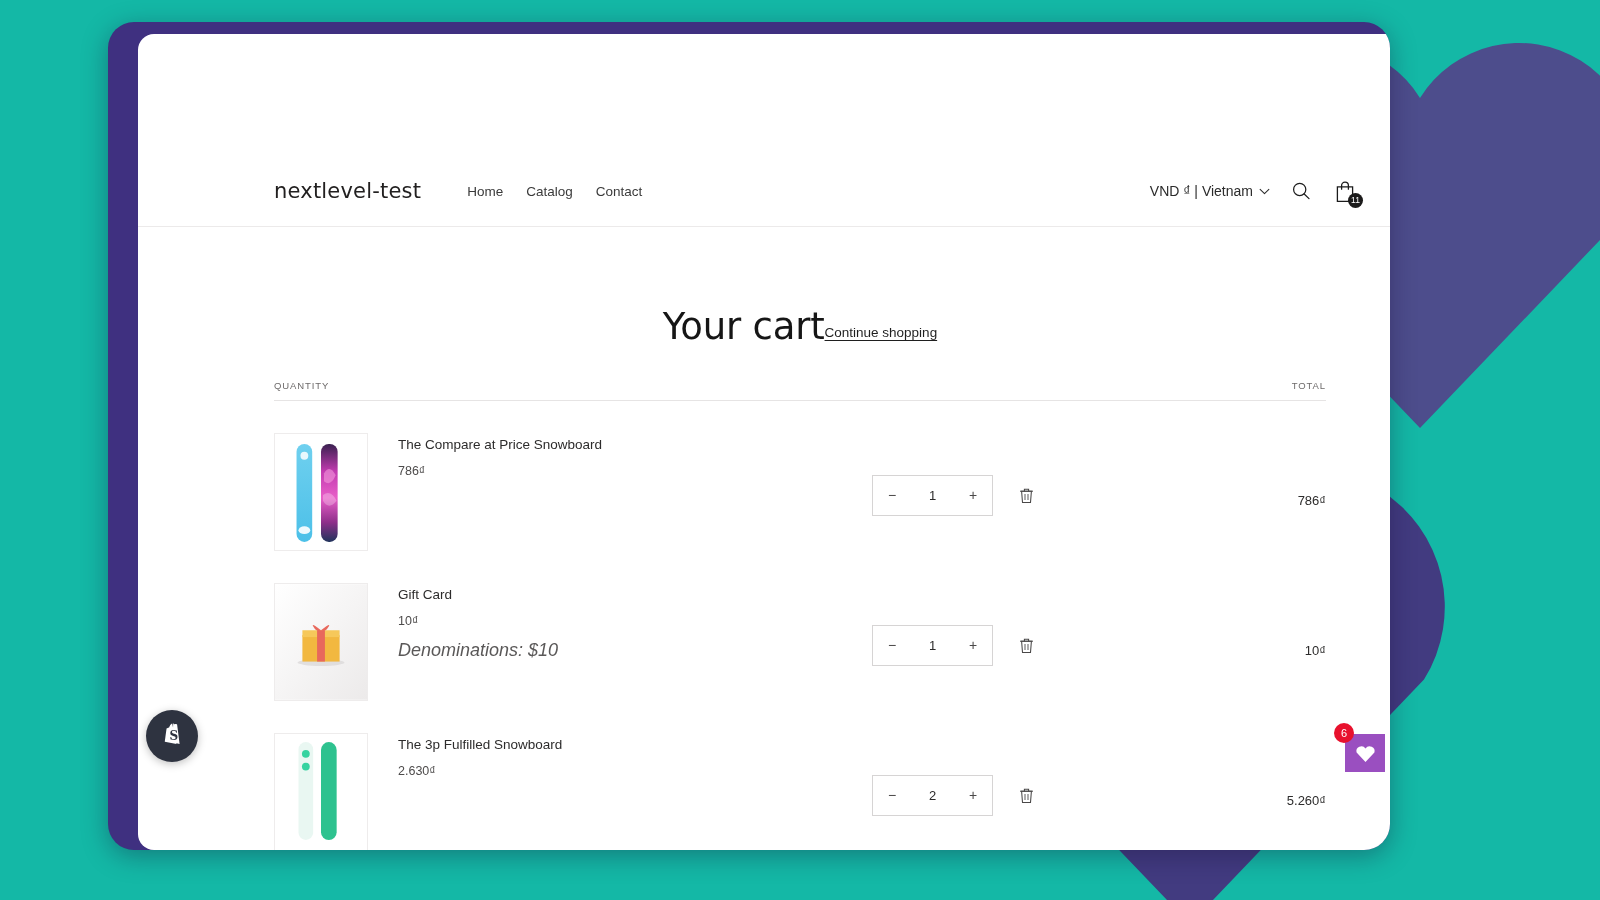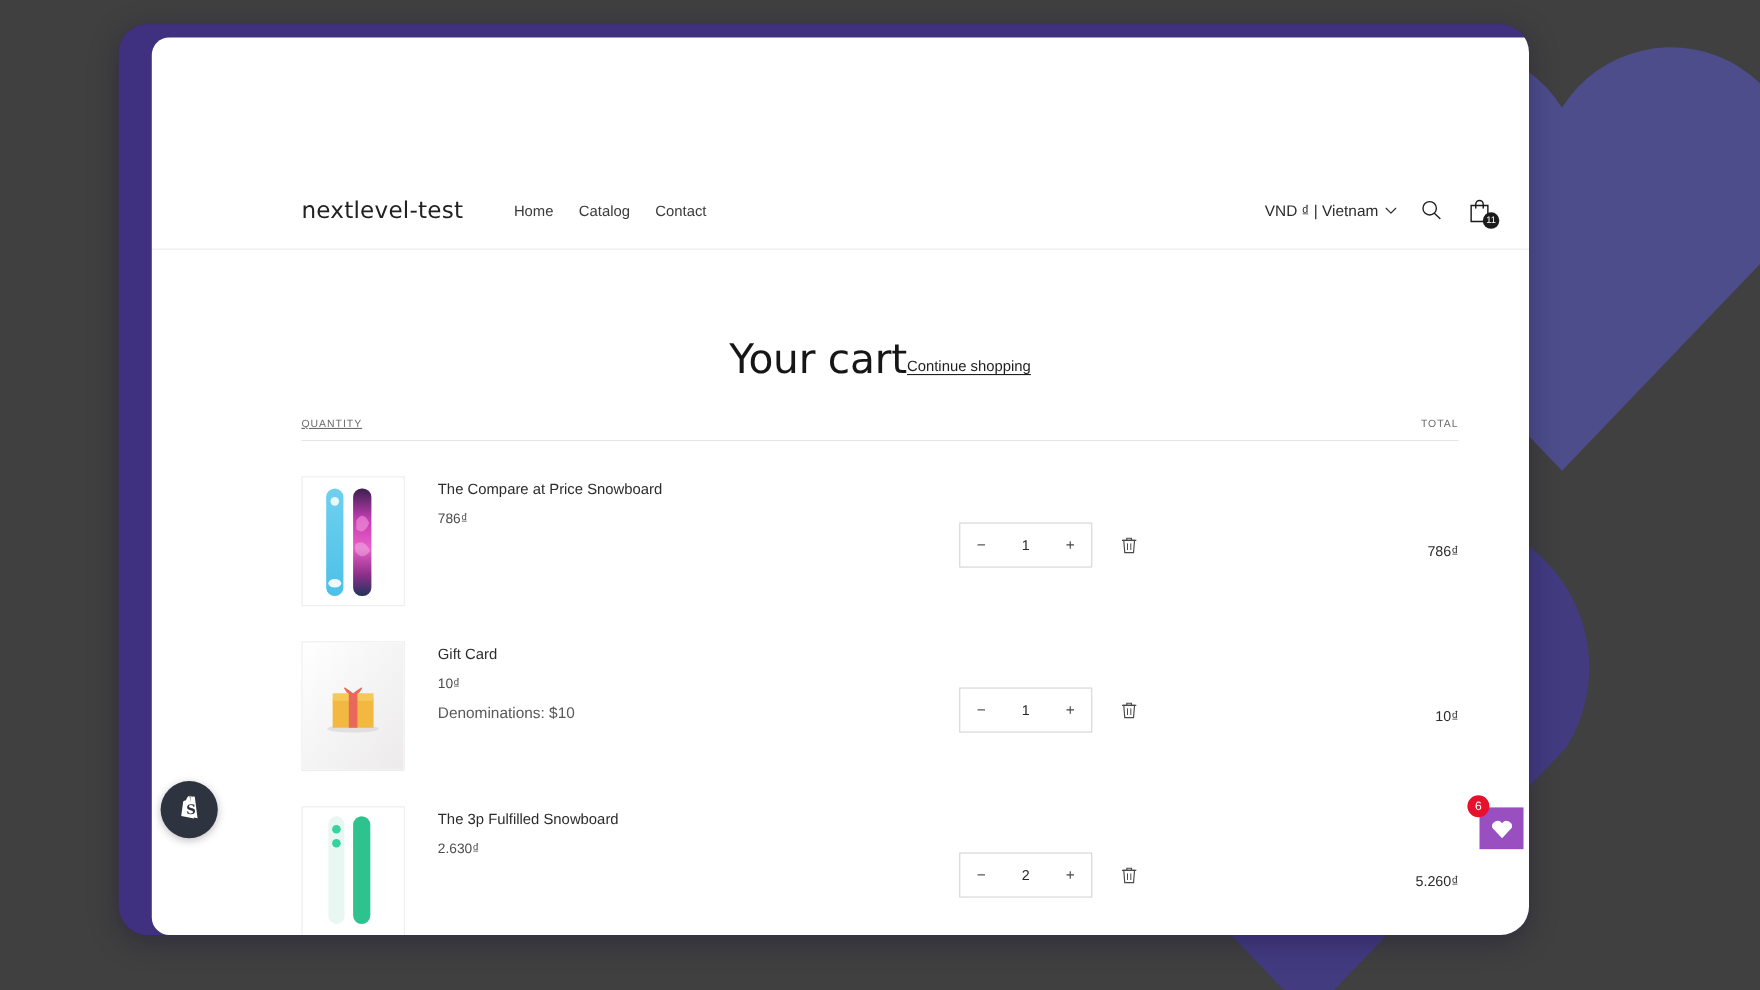--- a/index.html
+++ b/index.html
@@ -4,21 +4,21 @@
 <style>
   * { box-sizing: border-box; margin: 0; padding: 0; }
   html, body {
     width: 1600px; height: 900px;
     overflow: hidden;
     font-family: "Liberation Sans", sans-serif;
   }
   #desktop {
     position: relative;
     width: 1600px; height: 900px;
-    background: #404040;
+    background: #14b8a6;
     overflow: hidden;
   }
   
   .deco-heart {
     position: absolute;
     right: -40px; top: 10px;
     width: 440px; height: 440px;
     opacity: 1;
     pointer-events: none;
   }
@@ -154,21 +154,21 @@
     padding-bottom: 9px;
     border-bottom: 1px solid #e6e4e4;
   }
   .col-head {
     font-size: 9.5px;
     letter-spacing: 0.9px;
     color: #6d6a6a;
     text-transform: uppercase;
   }
   .c-product { flex: 0 0 598px; }
-  .c-quantity { flex: 0 0 283px; text-decoration: underline; }
+  .c-quantity { flex: 0 0 283px; }
   .c-total { flex: 1; text-align: right; }
 
   .cart-row {
     display: flex;
     align-items: center;
     padding-top: 32px;
     min-height: 146px;
   }
   .prod-cell {
     flex: 0 0 598px;
@@ -190,22 +190,23 @@
     color: #2d2c2c;
     margin-bottom: 12px;
     cursor: pointer;
   }
   .prod-price {
     font-size: 12.5px;
     color: #4d4b4b;
     margin-bottom: 12px;
   }
   .prod-variant {
-    font-size: 14px;
+    font-size: 18px;
     color: #5a5858;
+    font-style: italic;
   }
 
   .qty-cell {
     flex: 0 0 283px;
     display: flex;
     align-items: center;
     gap: 24px;
     padding-top: 6px;
   }
   .qty-box {

